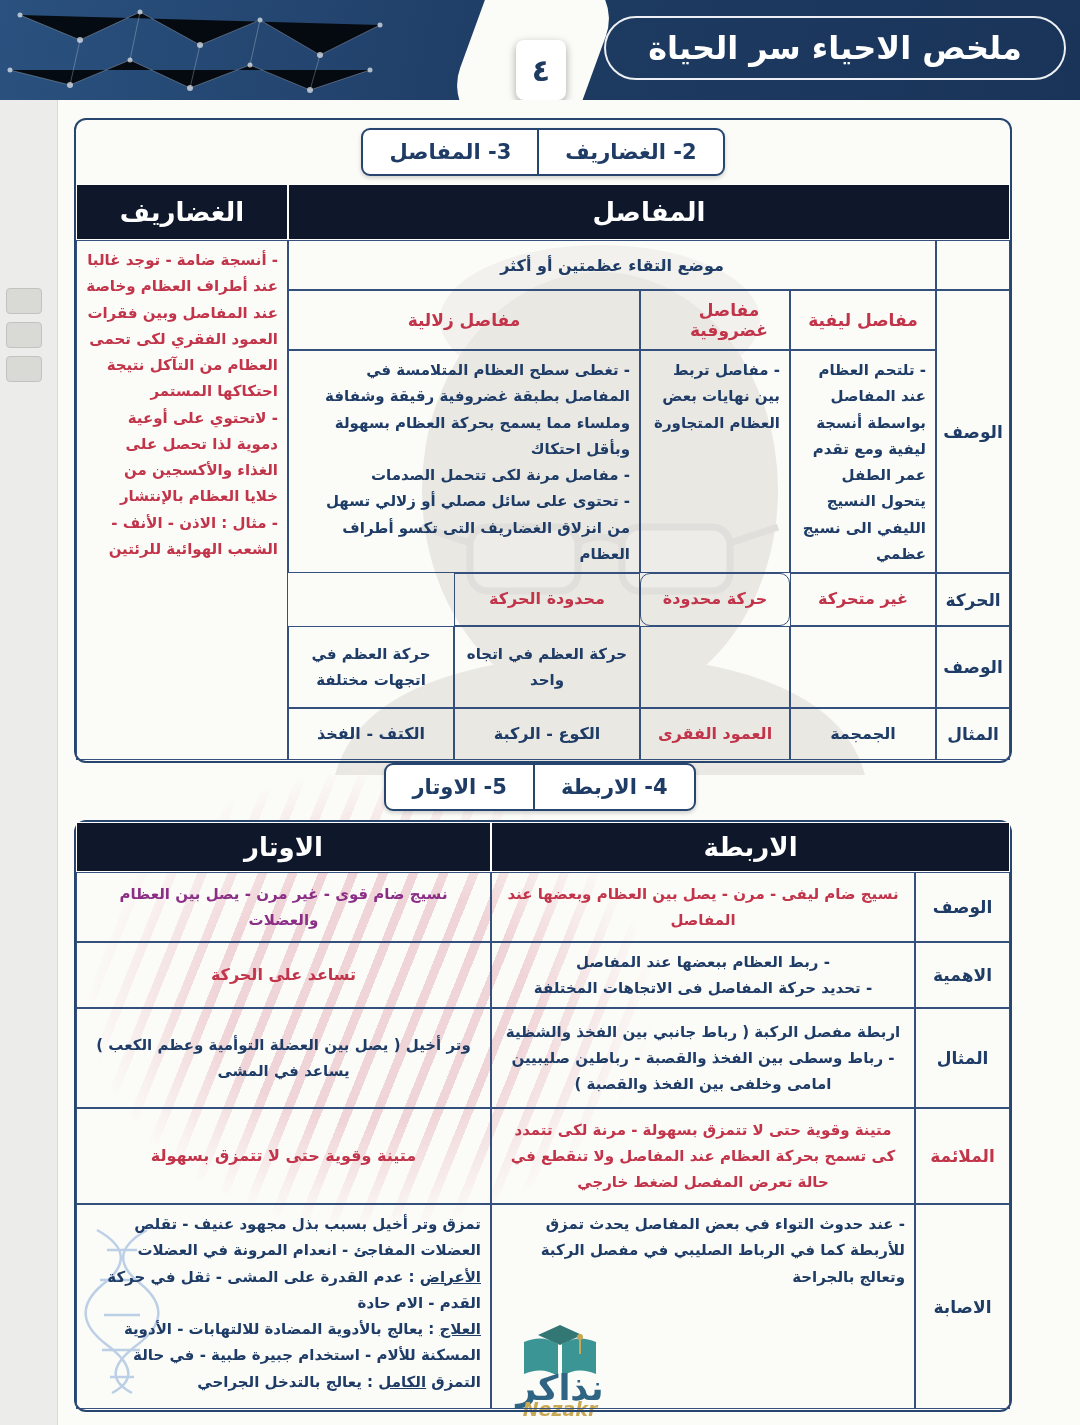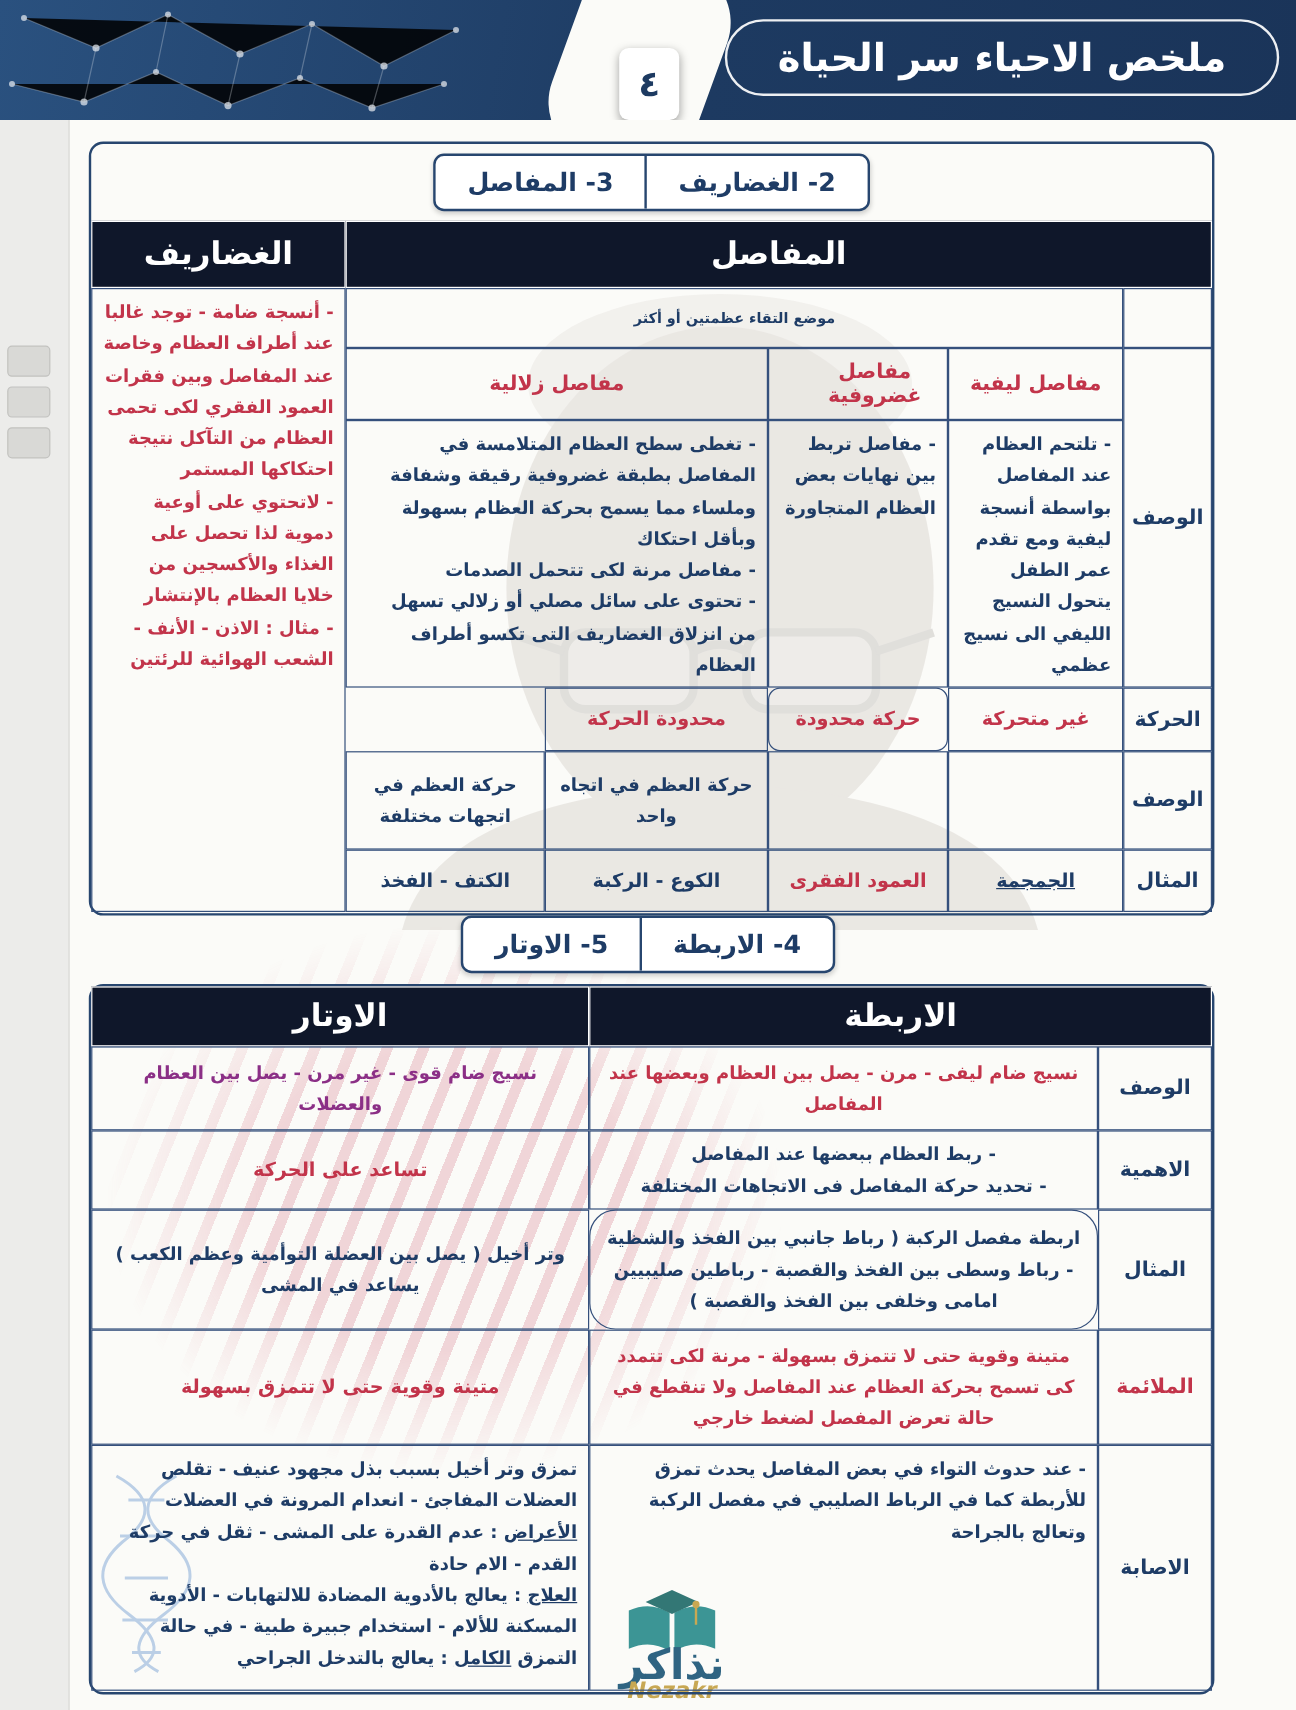--- a/index.html
+++ b/index.html
@@ -76,27 +76,27 @@
   .a-hj  { grid-area:1/1/2/6; }  .a-hc  { grid-area:1/6/2/7; }
   .a-cart{ grid-area:2/6/8/7; }
   .a-empty{ grid-area:2/1/3/2; }
   .a-intro{ grid-area:2/2/3/6; }
   .a-ld  { grid-area:3/1/5/2; } .a-lm { grid-area:5/1/6/2; }
   .a-ld2 { grid-area:6/1/7/2; } .a-le { grid-area:7/1/8/2; }
   .a-thf { grid-area:3/2/4/3; } .a-thc { grid-area:3/3/4/4;padding-left:37px; } .a-ths { grid-area:3/4/4/6; }
   .a-df  { grid-area:4/2/5/3; } .a-dc  { grid-area:4/3/5/4; } .a-ds  { grid-area:4/4/5/6; }
   .a-mf  { grid-area:5/2/6/3; } .a-mc  { grid-area:5/3/6/4;border-radius:10px; } .a-ml { grid-area:5/4/6/5; } .a-mw { grid-area:5/5/6/6; }
   .a-d2f { grid-area:6/2/7/3; } .a-d2c { grid-area:6/3/7/4; } .a-d2l { grid-area:6/4/7/5; } .a-d2w { grid-area:6/5/7/6; }
-  .a-ef  { grid-area:7/2/8/3;text-decoration:underline; } .a-ec  { grid-area:7/3/8/4; } .a-el { grid-area:7/4/8/5; } .a-ew { grid-area:7/5/8/6; }
+  .a-ef  { grid-area:7/2/8/3; } .a-ec  { grid-area:7/3/8/4; } .a-el { grid-area:7/4/8/5; } .a-ew { grid-area:7/5/8/6; }
 
   
   .b-hl { grid-area:1/1/2/3; } .b-ht { grid-area:1/3/2/4; }
   .b-l1 { grid-area:2/1/3/2; } .b-l2 { grid-area:3/1/4/2; } .b-l3 { grid-area:4/1/5/2; }
   .b-l4 { grid-area:5/1/6/2; } .b-l5 { grid-area:6/1/7/2; }
-  .b-lig1 { grid-area:2/2/3/3; } .b-lig2 { grid-area:3/2/4/3; } .b-lig3 { grid-area:4/2/5/3;border-radius:22px; }
+  .b-lig1 { grid-area:2/2/3/3; } .b-lig2 { grid-area:3/2/4/3; } .b-lig3 { grid-area:4/2/5/3; }
   .b-lig4 { grid-area:5/2/6/3; } .b-lig5 { grid-area:6/2/7/3; }
   .b-ten1 { grid-area:2/3/3/4; } .b-ten2 { grid-area:3/3/4/4; } .b-ten3 { grid-area:4/3/5/4; }
   .b-ten4 { grid-area:5/3/6/4; } .b-ten5 { grid-area:6/3/7/4; }
 </style>
 </head>
 <body>
 
 <div class="page">
 
   <div class="decor face-wrap">
@@ -171,21 +171,21 @@
     </div>
     <div class="grid t1">
       <div class="hdr a-hj">المفاصل</div>
       <div class="hdr a-hc">الغضاريف</div>
 
       <div class="cell a-cart rt pre red txt15">-  أنسجة ضامة - توجد غالبا عند أطراف العظام وخاصة عند المفاصل وبين فقرات العمود الفقري لكى تحمى العظام من التآكل نتيجة احتكاكها المستمر
 -  لاتحتوي على أوعية دموية لذا تحصل على الغذاء والأكسجين من خلايا العظام بالإنتشار
 -  مثال : الاذن - الأنف - الشعب الهوائية للرئتين</div>
 
       <div class="cell a-empty"></div>
-      <div class="cell a-intro cc navy b" style="font-size:12px">موضع التقاء عظمتين أو أكثر</div>
+      <div class="cell a-intro cc navy b" style="font-size:16px">موضع التقاء عظمتين أو أكثر</div>
 
       <div class="cell a-ld cc navy lbl">الوصف</div>
       <div class="cell a-lm cc navy lbl">الحركة</div>
       <div class="cell a-ld2 cc navy lbl">الوصف</div>
       <div class="cell a-le cc navy lbl">المثال</div>
 
       <div class="cell a-thf cc red lbl">مفاصل ليفية</div>
       <div class="cell a-thc cc red lbl">مفاصل غضروفية</div>
       <div class="cell a-ths cc red lbl">مفاصل زلالية</div>
 

